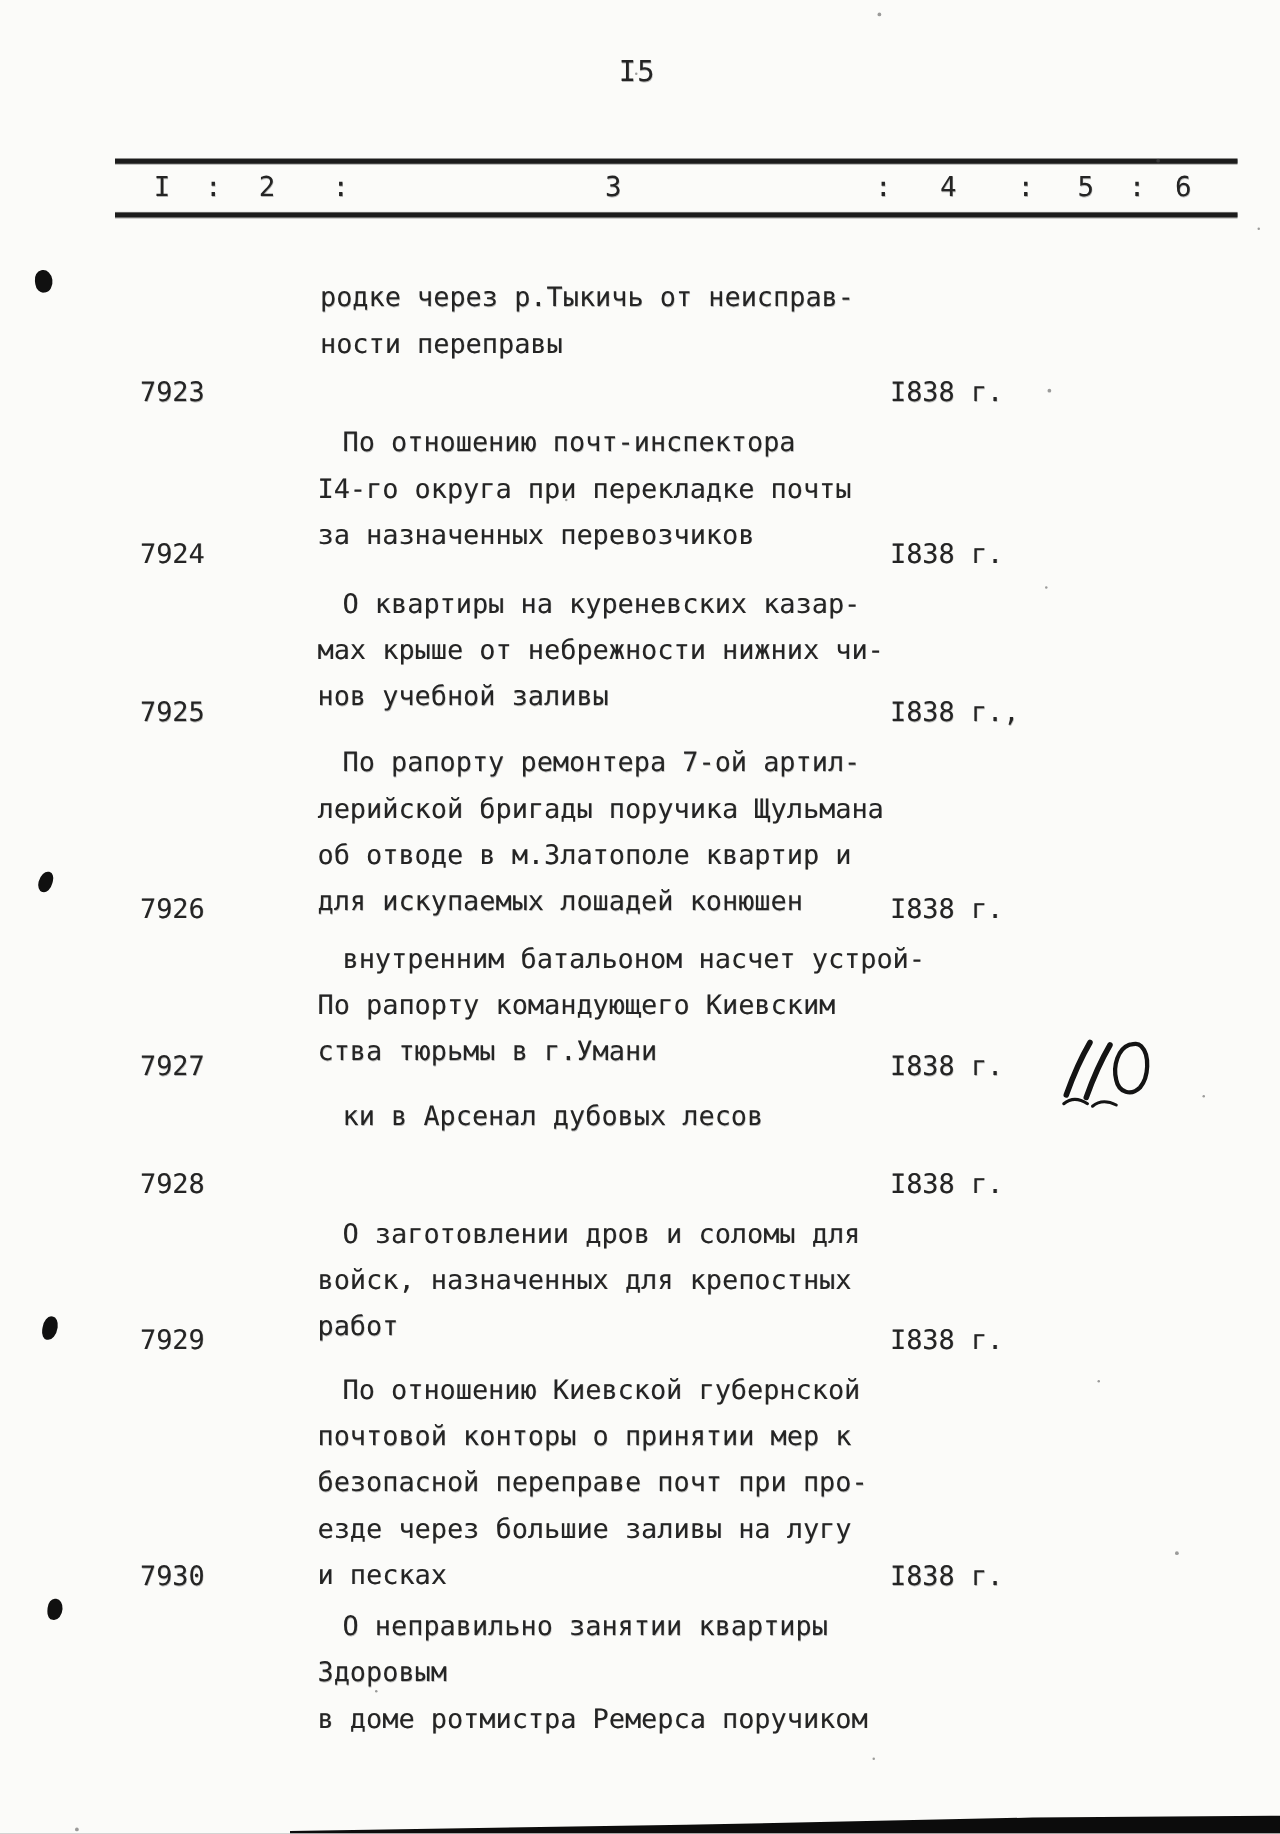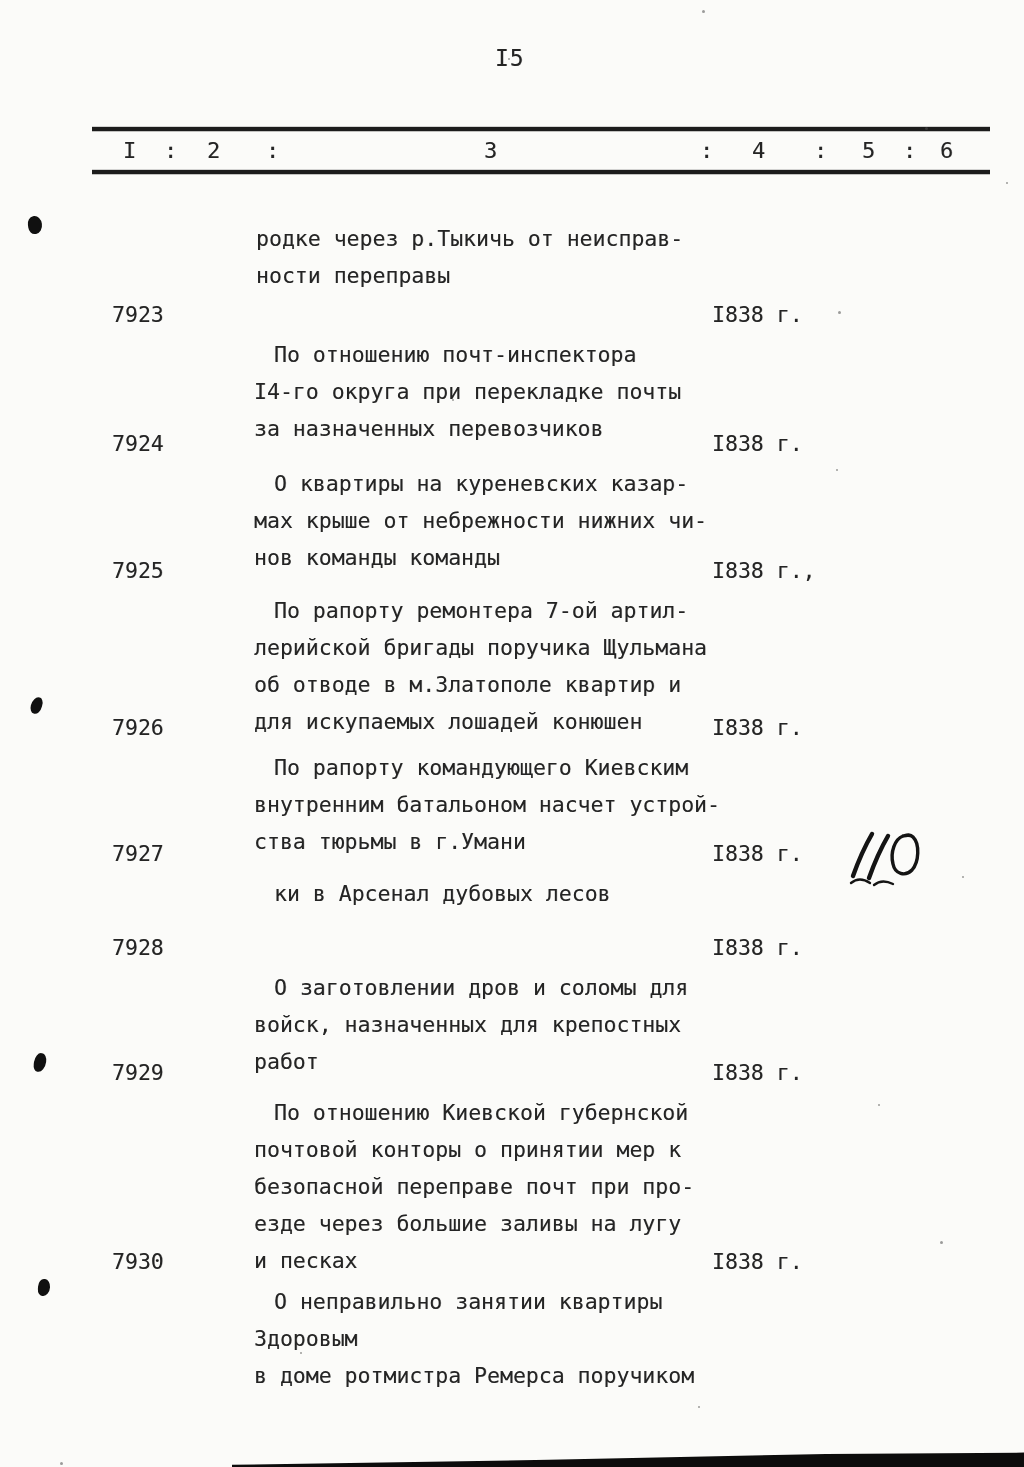--- a/index.html
+++ b/index.html
@@ -52,23 +52,23 @@
       <span class="header-cell" style="left: 862px;">5</span>
       <span class="header-cell" style="left: 903px;">:</span>
       <span class="header-cell" style="left: 940px;">6</span>
     </div>
   <div class="rule rule-bottom"></div>
 
   <div class="carryover tw" style="top: 220px;"><div class="line">родке через р.Тыкичь от неисправ-</div><div class="line">ности переправы</div></div>
 
   <div id="entries">
       <div class="entry tw" style="top: 296px;"><span class="entry-number">7923</span><div class="entry-desc"><div class="line">По отношению почт-инспектора</div><div class="line">I4-го округа при перекладке почты</div><div class="line">за назначенных перевозчиков</div></div><span class="entry-year">I838 г.</span></div>
-      <div class="entry tw" style="top: 425px;"><span class="entry-number">7924</span><div class="entry-desc"><div class="line">О квартиры на куреневских казар-</div><div class="line">мах крыше от небрежности нижних чи-</div><div class="line">нов команды команды</div></div><span class="entry-year">I838 г.</span></div>
+      <div class="entry tw" style="top: 425px;"><span class="entry-number">7924</span><div class="entry-desc"><div class="line">О квартиры на куреневских казар-</div><div class="line">мах крыше от небрежности нижних чи-</div><div class="line">нов учебной заливы</div></div><span class="entry-year">I838 г.</span></div>
       <div class="entry tw" style="top: 552px;"><span class="entry-number">7925</span><div class="entry-desc"><div class="line">По рапорту ремонтера 7-ой артил-</div><div class="line">лерийской бригады поручика Щульмана</div><div class="line">об отводе в м.Златополе квартир и</div><div class="line">для искупаемых лошадей конюшен</div></div><span class="entry-year">I838 г.,</span></div>
-      <div class="entry tw" style="top: 709px;"><span class="entry-number">7926</span><div class="entry-desc"><div class="line">По рапорту командующего Киевским</div><div class="line">внутренним батальоном насчет устрой-</div><div class="line">ства тюрьмы в г.Умани</div></div><span class="entry-year">I838 г.</span></div>
+      <div class="entry tw" style="top: 709px;"><span class="entry-number">7926</span><div class="entry-desc"><div class="line">внутренним батальоном насчет устрой-</div><div class="line">По рапорту командующего Киевским</div><div class="line">ства тюрьмы в г.Умани</div></div><span class="entry-year">I838 г.</span></div>
       <div class="entry tw" style="top: 835px;"><span class="entry-number">7927</span><div class="entry-desc"><div class="line">ки в Арсенал дубовых лесов</div></div><span class="entry-year">I838 г.</span></div>
       <div class="entry tw" style="top: 929px;"><span class="entry-number">7928</span><div class="entry-desc"><div class="line">О заготовлении дров и соломы для</div><div class="line">войск, назначенных для крепостных</div><div class="line">работ</div></div><span class="entry-year">I838 г.</span></div>
       <div class="entry tw" style="top: 1054px;"><span class="entry-number">7929</span><div class="entry-desc"><div class="line">По отношению Киевской губернской</div><div class="line">почтовой конторы о принятии мер к</div><div class="line">безопасной переправе почт при про-</div><div class="line">езде через большие заливы на лугу</div><div class="line">и песках</div></div><span class="entry-year">I838 г.</span></div>
       <div class="entry tw" style="top: 1243px;"><span class="entry-number">7930</span><div class="entry-desc"><div class="line">О неправильно занятии квартиры</div><div class="line">Здоровым</div><div class="line">в доме ротмистра Ремерса поручиком</div></div><span class="entry-year">I838 г.</span></div>
     </div>
 
   <svg class="hand-mark" width="88" height="62" viewBox="0 0 88 62" aria-hidden="true" style="left: 843px; top: 826px; position: absolute;">
     <g fill="none" stroke="#141414" stroke-linecap="round">
       <path d="M10 50 C15 36 22 20 29 8" stroke-width="4.4"></path>
       <path d="M26 52 C31 38 38 22 45 10" stroke-width="4.4"></path>

